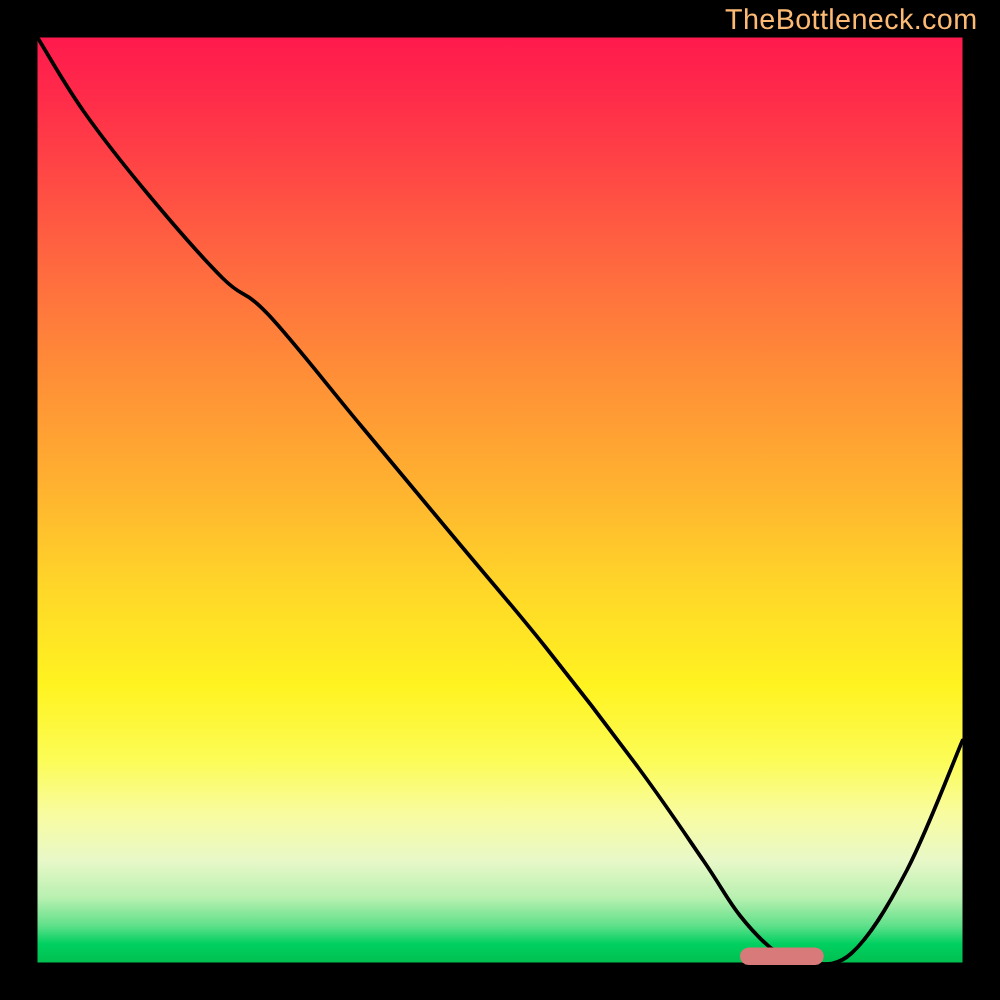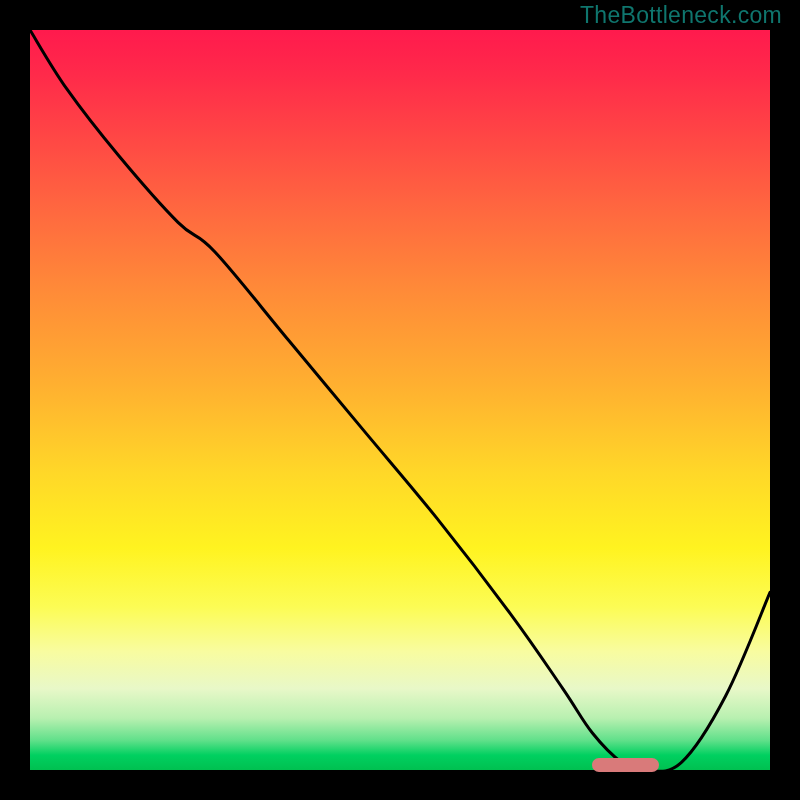--- a/index.html
+++ b/index.html
@@ -7,21 +7,21 @@
     width: 800px;
     height: 800px;
     background: #000;
     position: relative;
     font-family: Arial, sans-serif;
   }
   .watermark {
     position: absolute;
     top: 2px;
     right: 18px;
-    color: #0f766e;
+    color: #fdba74;
     font-size: 23px;
     font-weight: 500;
     letter-spacing: 0.3px;
     z-index: 10;
   }
   .plot-area {
     position: absolute;
     left: 30px;
     top: 30px;
     width: 740px;

